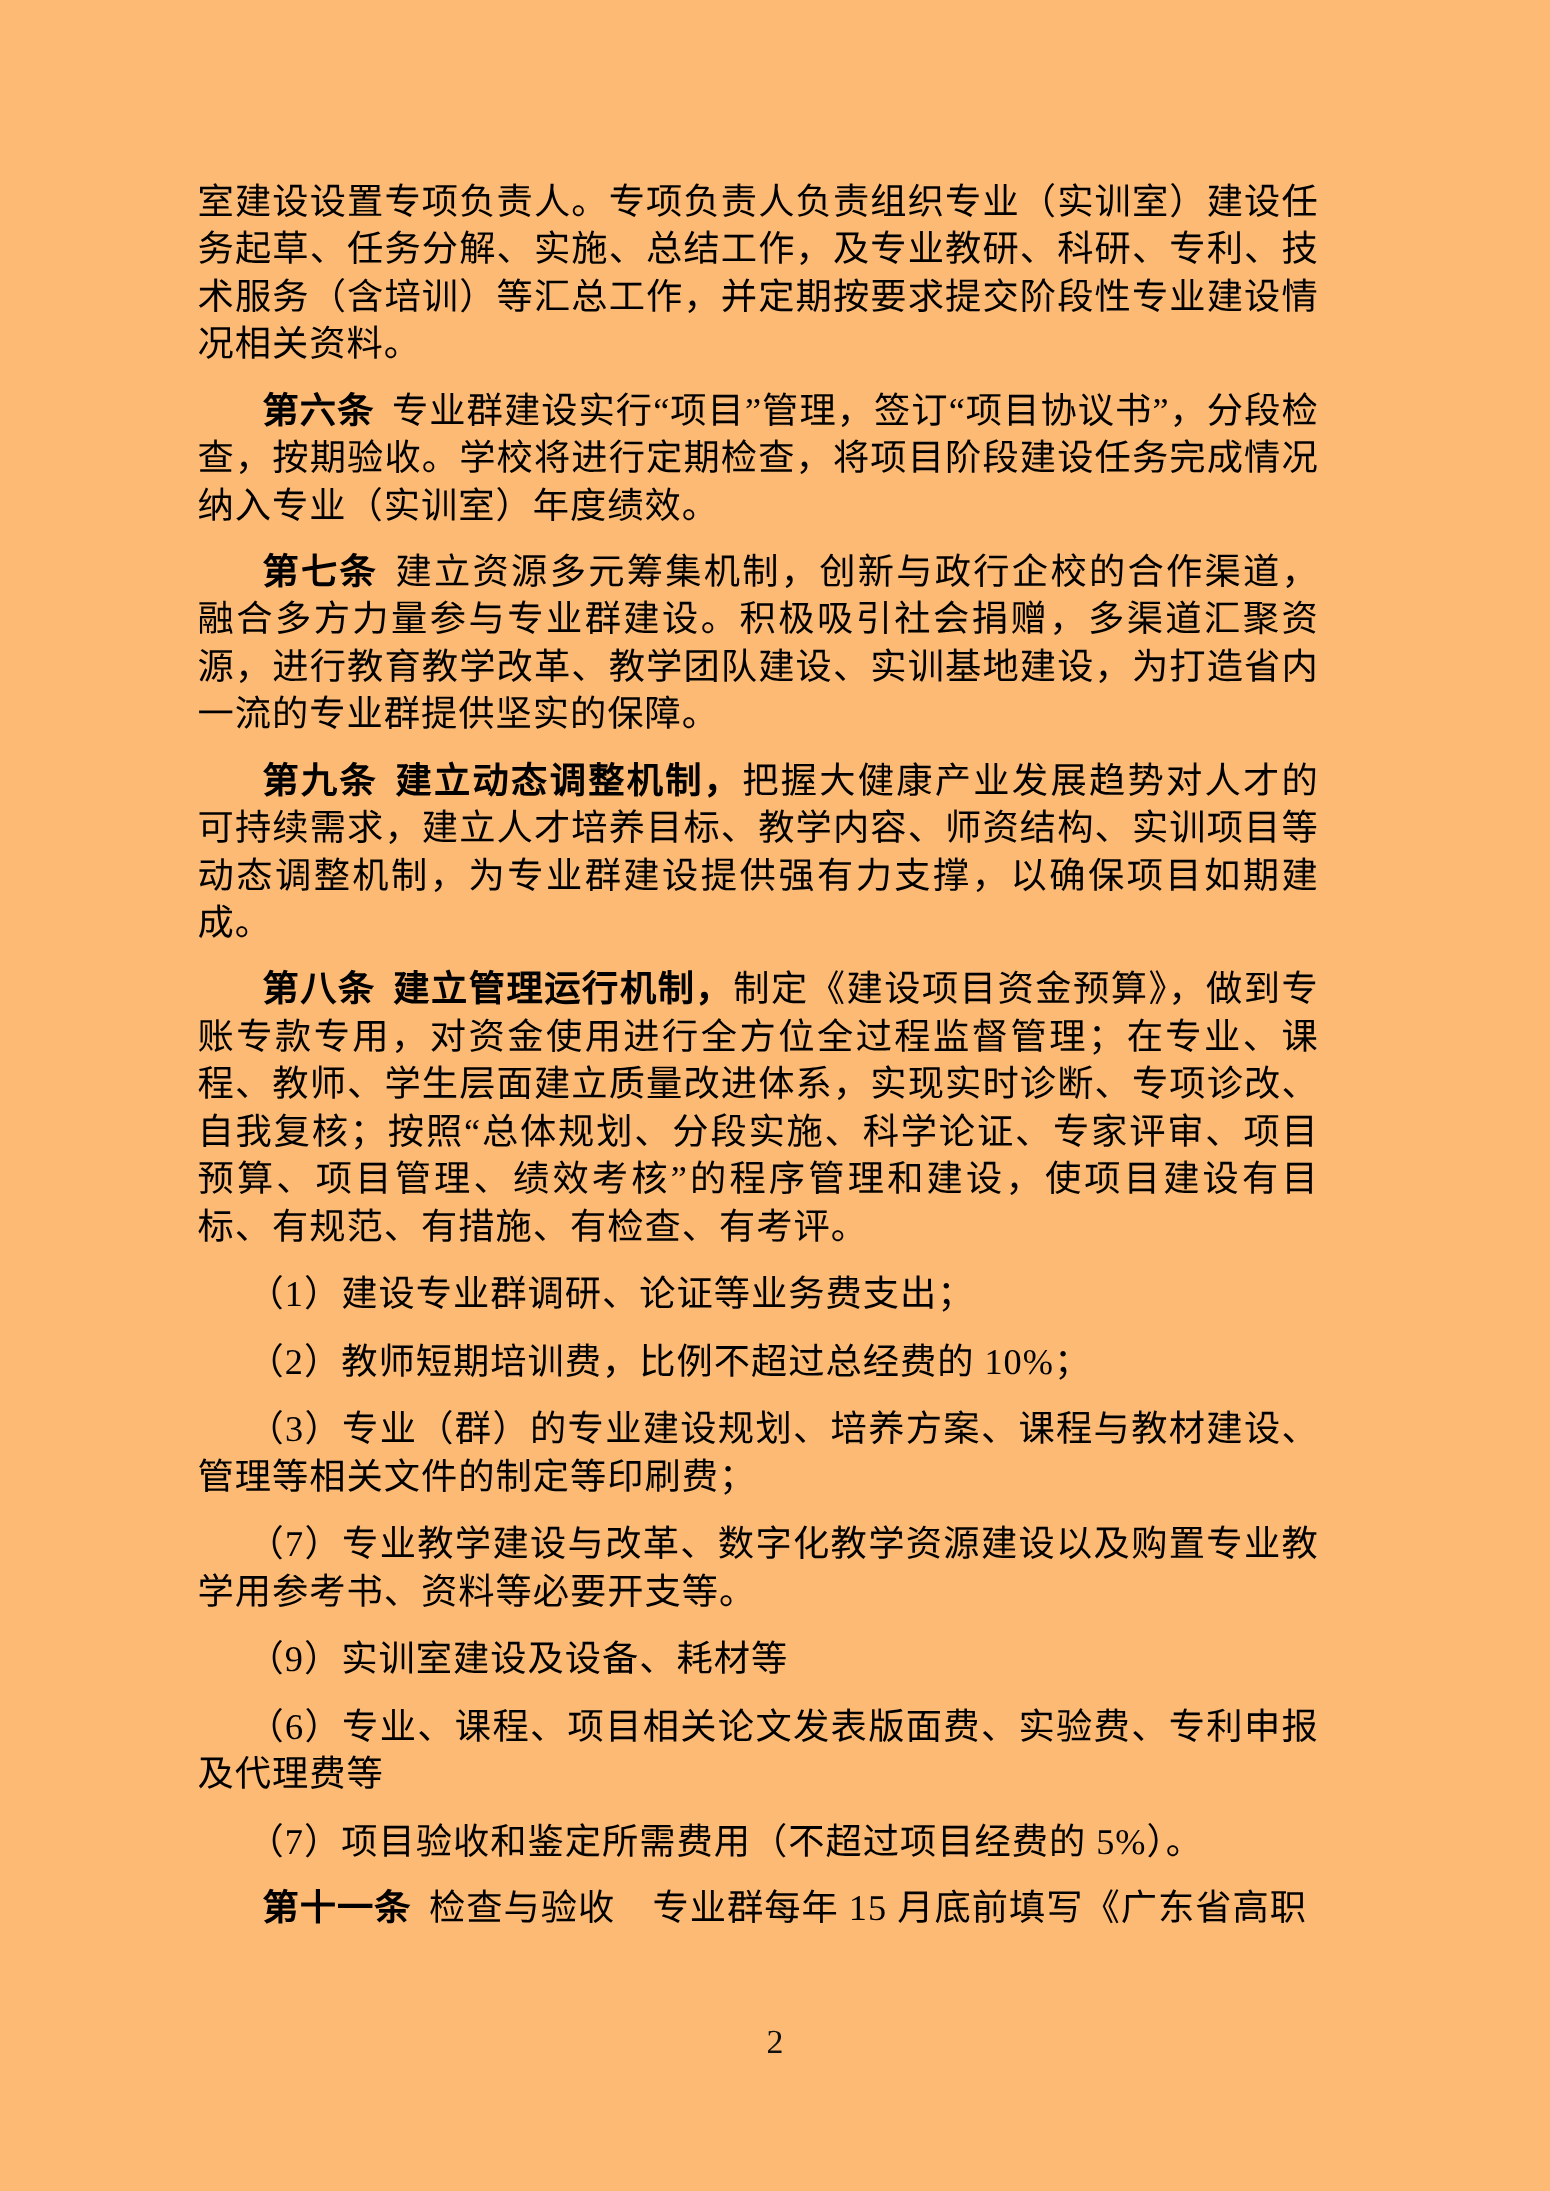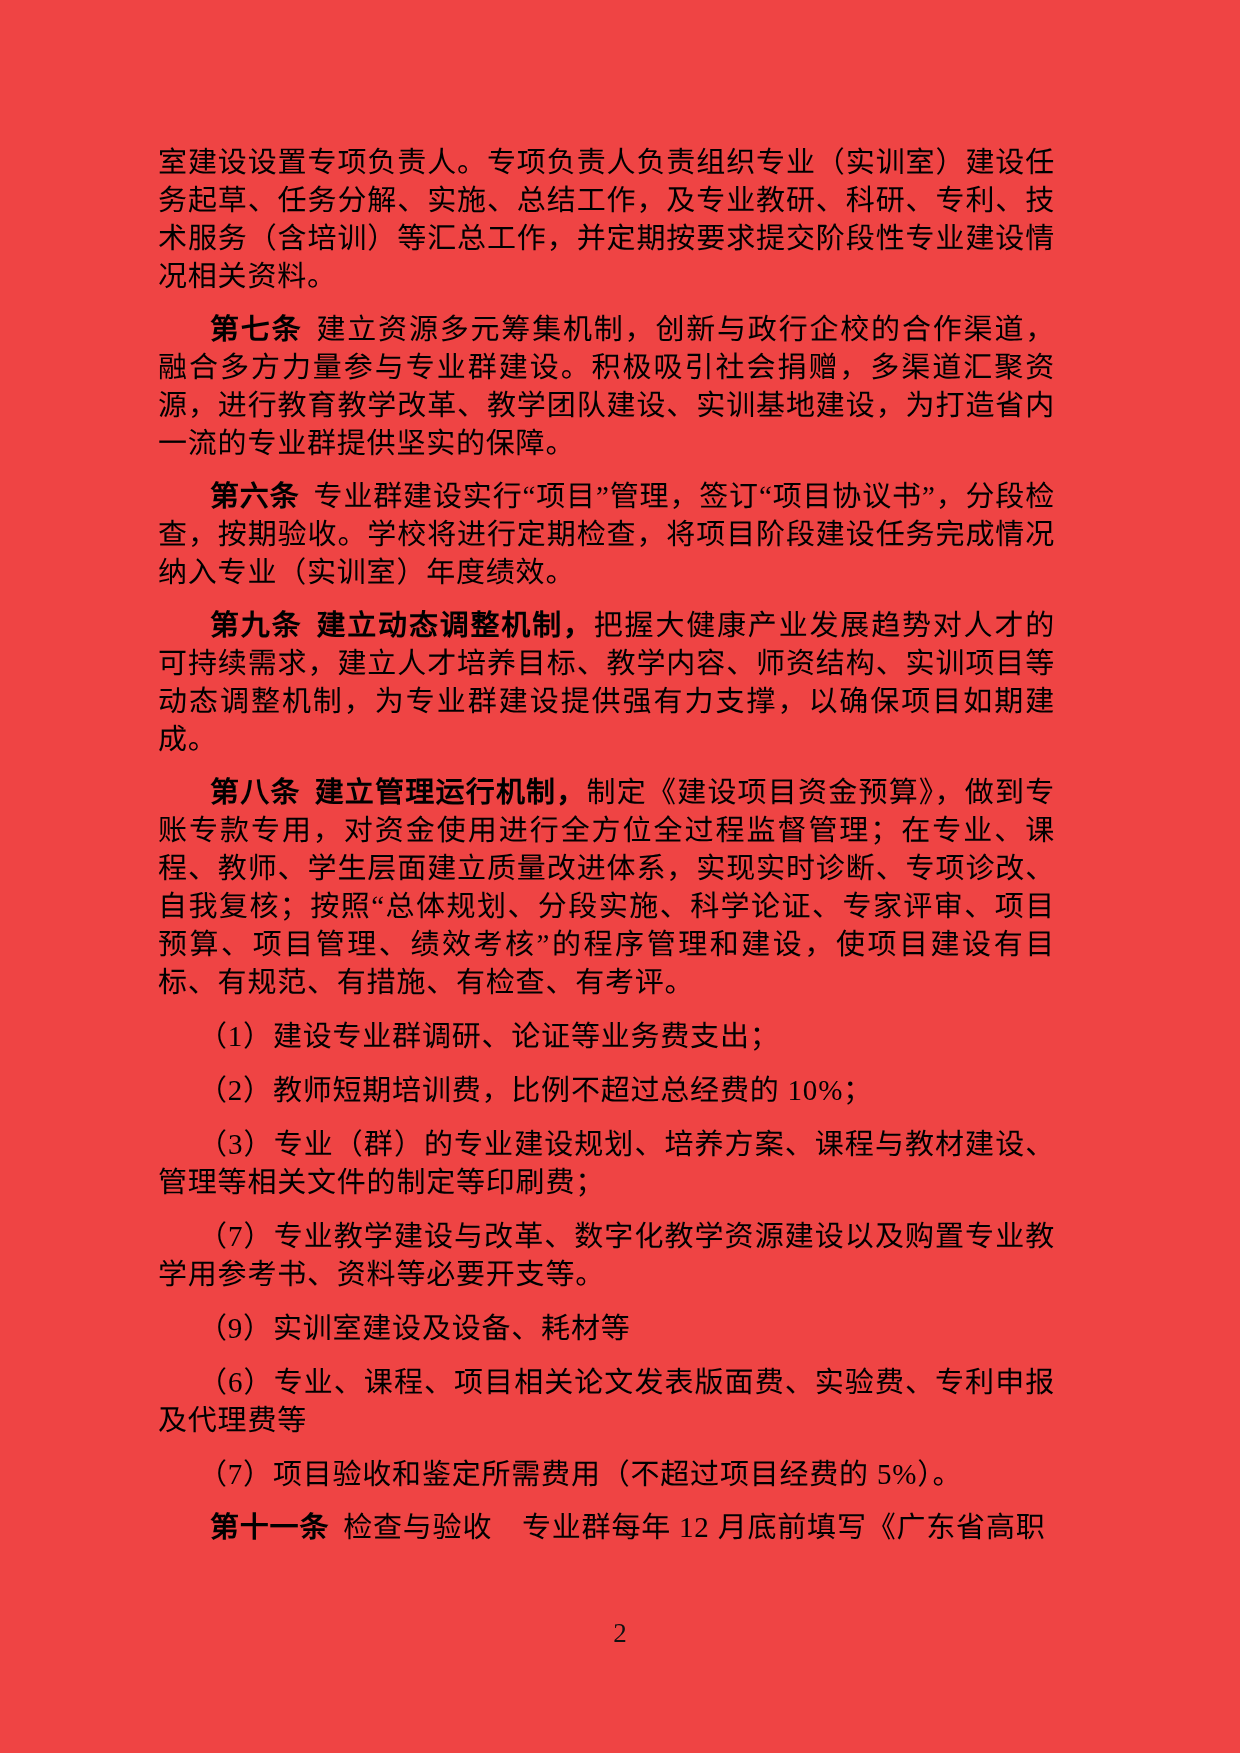--- a/index.html
+++ b/index.html
@@ -8,21 +8,21 @@
     height: 1753px;
     background: #ffffff;
     color: #000000;
     font-family: "Liberation Serif", "DejaVu Serif", serif;
     position: relative;
     overflow: hidden;
   }
   .page {
     position: absolute;
     inset: 0;
-    background: #ef4444;
+    background: #fdba74;
   }
   .body-text {
     position: absolute;
     left: 158px;
     top: 143px;
     width: 897px;
     font-size: 29px;
     line-height: 38px;
     letter-spacing: 0.8px;
     text-align: justify;
@@ -61,44 +61,44 @@
 </head>
 <body>
 
 <div class="page">
   <div class="body-text">
 
     <p class="para flush">室建设设置专项负责人。专项负责人负责组织专业（实训室）建设任务起草、任务分解、实施、总结工作，及专业教研、科研、专利、技术服务（含培训）等汇总工作，并定期按要求提交阶段性专业建设情况相关资料。</p>
 
 
     <p class="para">
-      <b class="art-label">第七条</b><b class="art-bold"></b><span class="art-text">建立资源多元筹集机制，创新与政行企校的合作渠道，融合多方力量参与专业群建设。积极吸引社会捐赠，多渠道汇聚资源，进行教育教学改革、教学团队建设、实训基地建设，为打造省内一流的专业群提供坚实的保障。</span>
+      <b class="art-label">第六条</b><b class="art-bold"></b><span class="art-text">专业群建设实行“项目”管理，签订“项目协议书”，分段检查，按期验收。学校将进行定期检查，将项目阶段建设任务完成情况纳入专业（实训室）年度绩效。</span>
     </p>
 
     <p class="para">
-      <b class="art-label">第六条</b><b class="art-bold"></b><span class="art-text">专业群建设实行“项目”管理，签订“项目协议书”，分段检查，按期验收。学校将进行定期检查，将项目阶段建设任务完成情况纳入专业（实训室）年度绩效。</span>
+      <b class="art-label">第七条</b><b class="art-bold"></b><span class="art-text">建立资源多元筹集机制，创新与政行企校的合作渠道，融合多方力量参与专业群建设。积极吸引社会捐赠，多渠道汇聚资源，进行教育教学改革、教学团队建设、实训基地建设，为打造省内一流的专业群提供坚实的保障。</span>
     </p>
 
     <p class="para">
       <b class="art-label">第九条</b><b class="art-bold">建立动态调整机制，</b><span class="art-text">把握大健康产业发展趋势对人才的可持续需求，建立人才培养目标、教学内容、师资结构、实训项目等动态调整机制，为专业群建设提供强有力支撑，以确保项目如期建成。</span>
     </p>
 
     <p class="para">
       <b class="art-label">第八条</b><b class="art-bold">建立管理运行机制，</b><span class="art-text">制定《建设项目资金预算》，做到专账专款专用，对资金使用进行全方位全过程监督管理；在专业、课程、教师、学生层面建立质量改进体系，实现实时诊断、专项诊改、自我复核；按照“总体规划、分段实施、科学论证、专家评审、项目预算、项目管理、绩效考核”的程序管理和建设，使项目建设有目标、有规范、有措施、有检查、有考评。</span>
     </p>
 
 
     <p class="para list-item">（1）建设专业群调研、论证等业务费支出；</p>
     <p class="para list-item">（2）教师短期培训费，比例不超过总经费的 10%；</p>
     <p class="para list-item">（3）专业（群）的专业建设规划、培养方案、课程与教材建设、管理等相关文件的制定等印刷费；</p>
     <p class="para list-item">（7）专业教学建设与改革、数字化教学资源建设以及购置专业教学用参考书、资料等必要开支等。</p>
     <p class="para list-item">（9）实训室建设及设备、耗材等</p>
     <p class="para list-item">（6）专业、课程、项目相关论文发表版面费、实验费、专利申报及代理费等</p>
     <p class="para list-item">（7）项目验收和鉴定所需费用（不超过项目经费的 5%）。</p>
 
     <p class="para">
-      <b class="art-label">第十一条</b><span class="art-text">检查与验收　专业群每年 12 月底前填写《广东省高职</span>
+      <b class="art-label">第十一条</b><span class="art-text">检查与验收　专业群每年 15 月底前填写《广东省高职</span>
     </p>
 
   </div>
 
   <div class="page-number">2</div>
 </div>
 
 </body></html>

